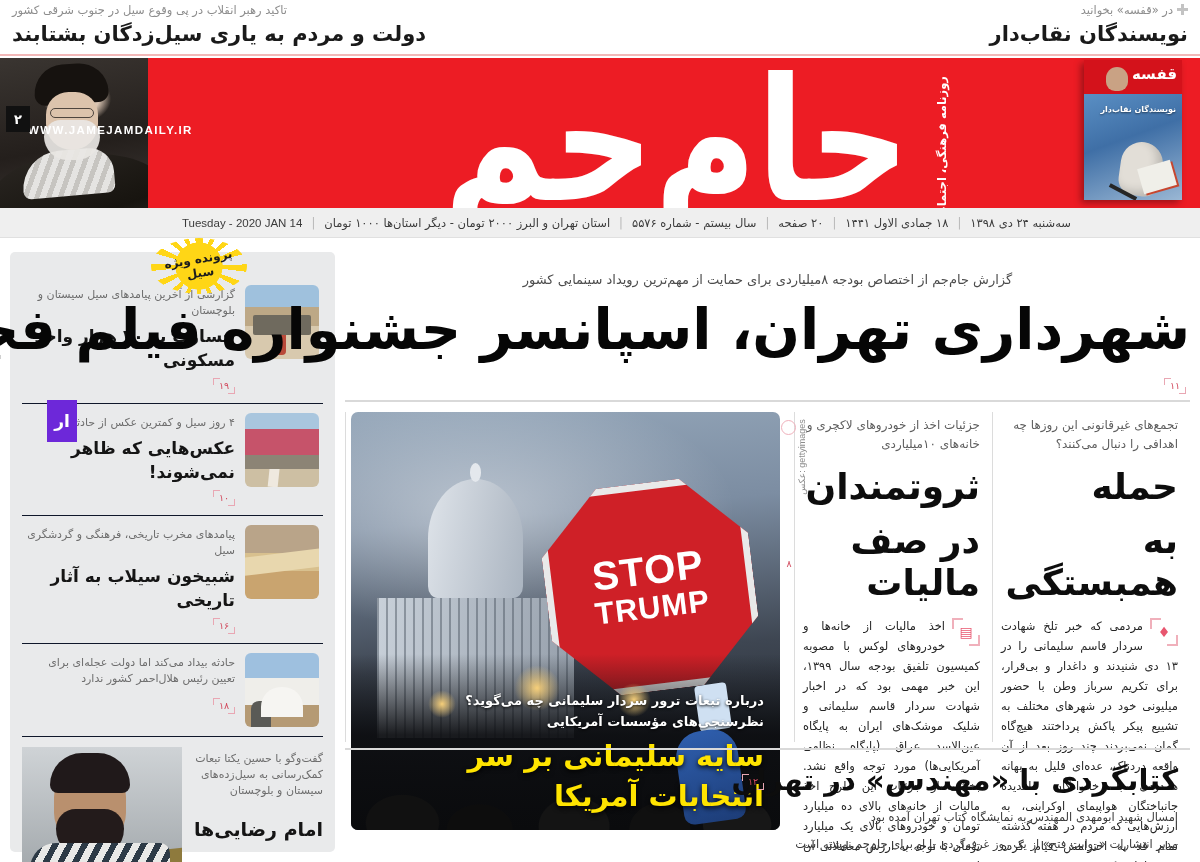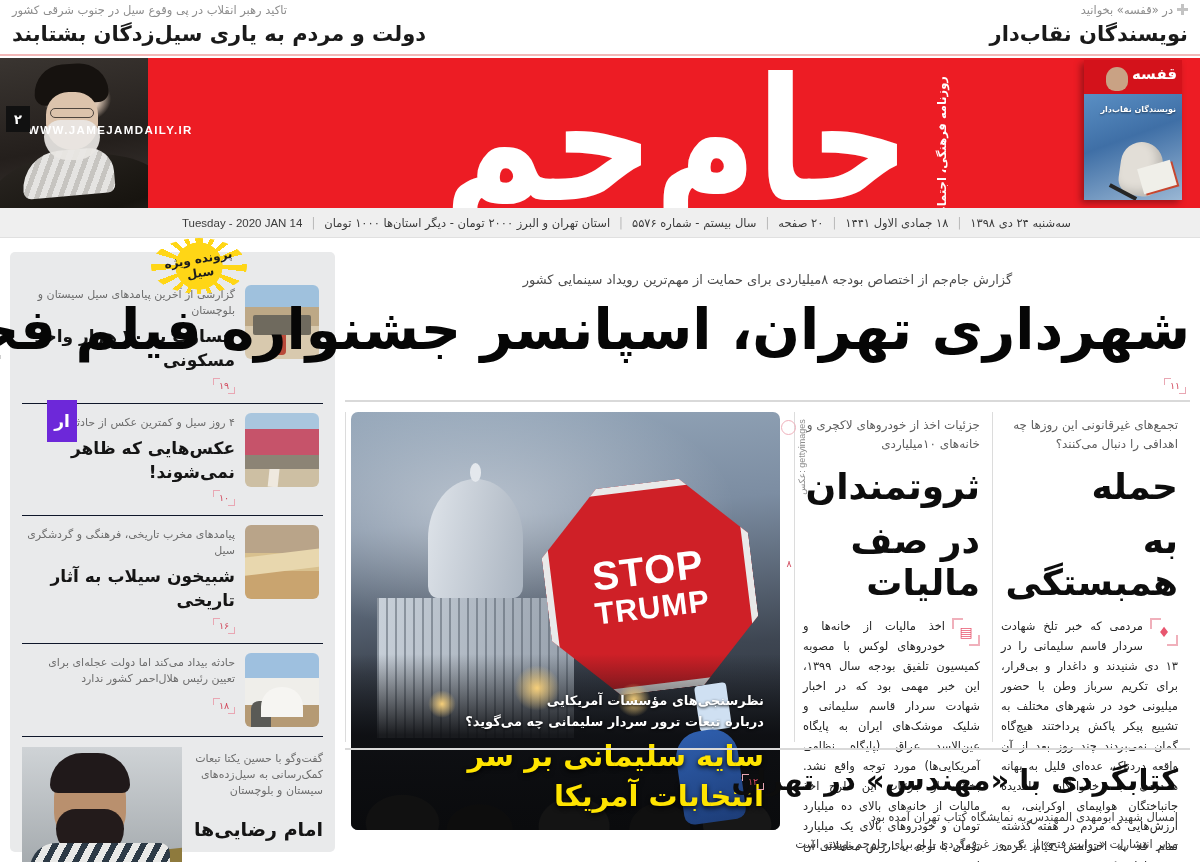--- a/index.html
+++ b/index.html
@@ -675,22 +675,22 @@
             </div>
             <div class="crowd">
               <div class="bokeh1"></div>
               <div class="bokeh2"></div>
               <div class="bokeh3"></div>
             </div>
             <div class="phone-screen"></div>
             <div class="blue-glove"></div>
 
             <div class="photo-overlay">
+              <div class="photo-kicker">درباره تبعات ترور سردار سلیمانی چه می‌گوید؟</div>
               <div class="photo-kicker">نظرسنجی‌های مؤسسات آمریکایی</div>
-              <div class="photo-kicker">درباره تبعات ترور سردار سلیمانی چه می‌گوید؟</div>
               <div class="photo-title">سایه سلیمانی بر سر انتخابات آمریکا</div>
             </div>
           </div>
         </div>
       </div>
 
       <div class="bottom-row">
         <div class="bottom-text">
           <div class="bottom-title">کتابگردی با «مهندس» در تهران</div>
           <div class="bottom-sub">امسال شهید ابومهدی المهندس به نمایشگاه کتاب تهران آمده بود</div>

